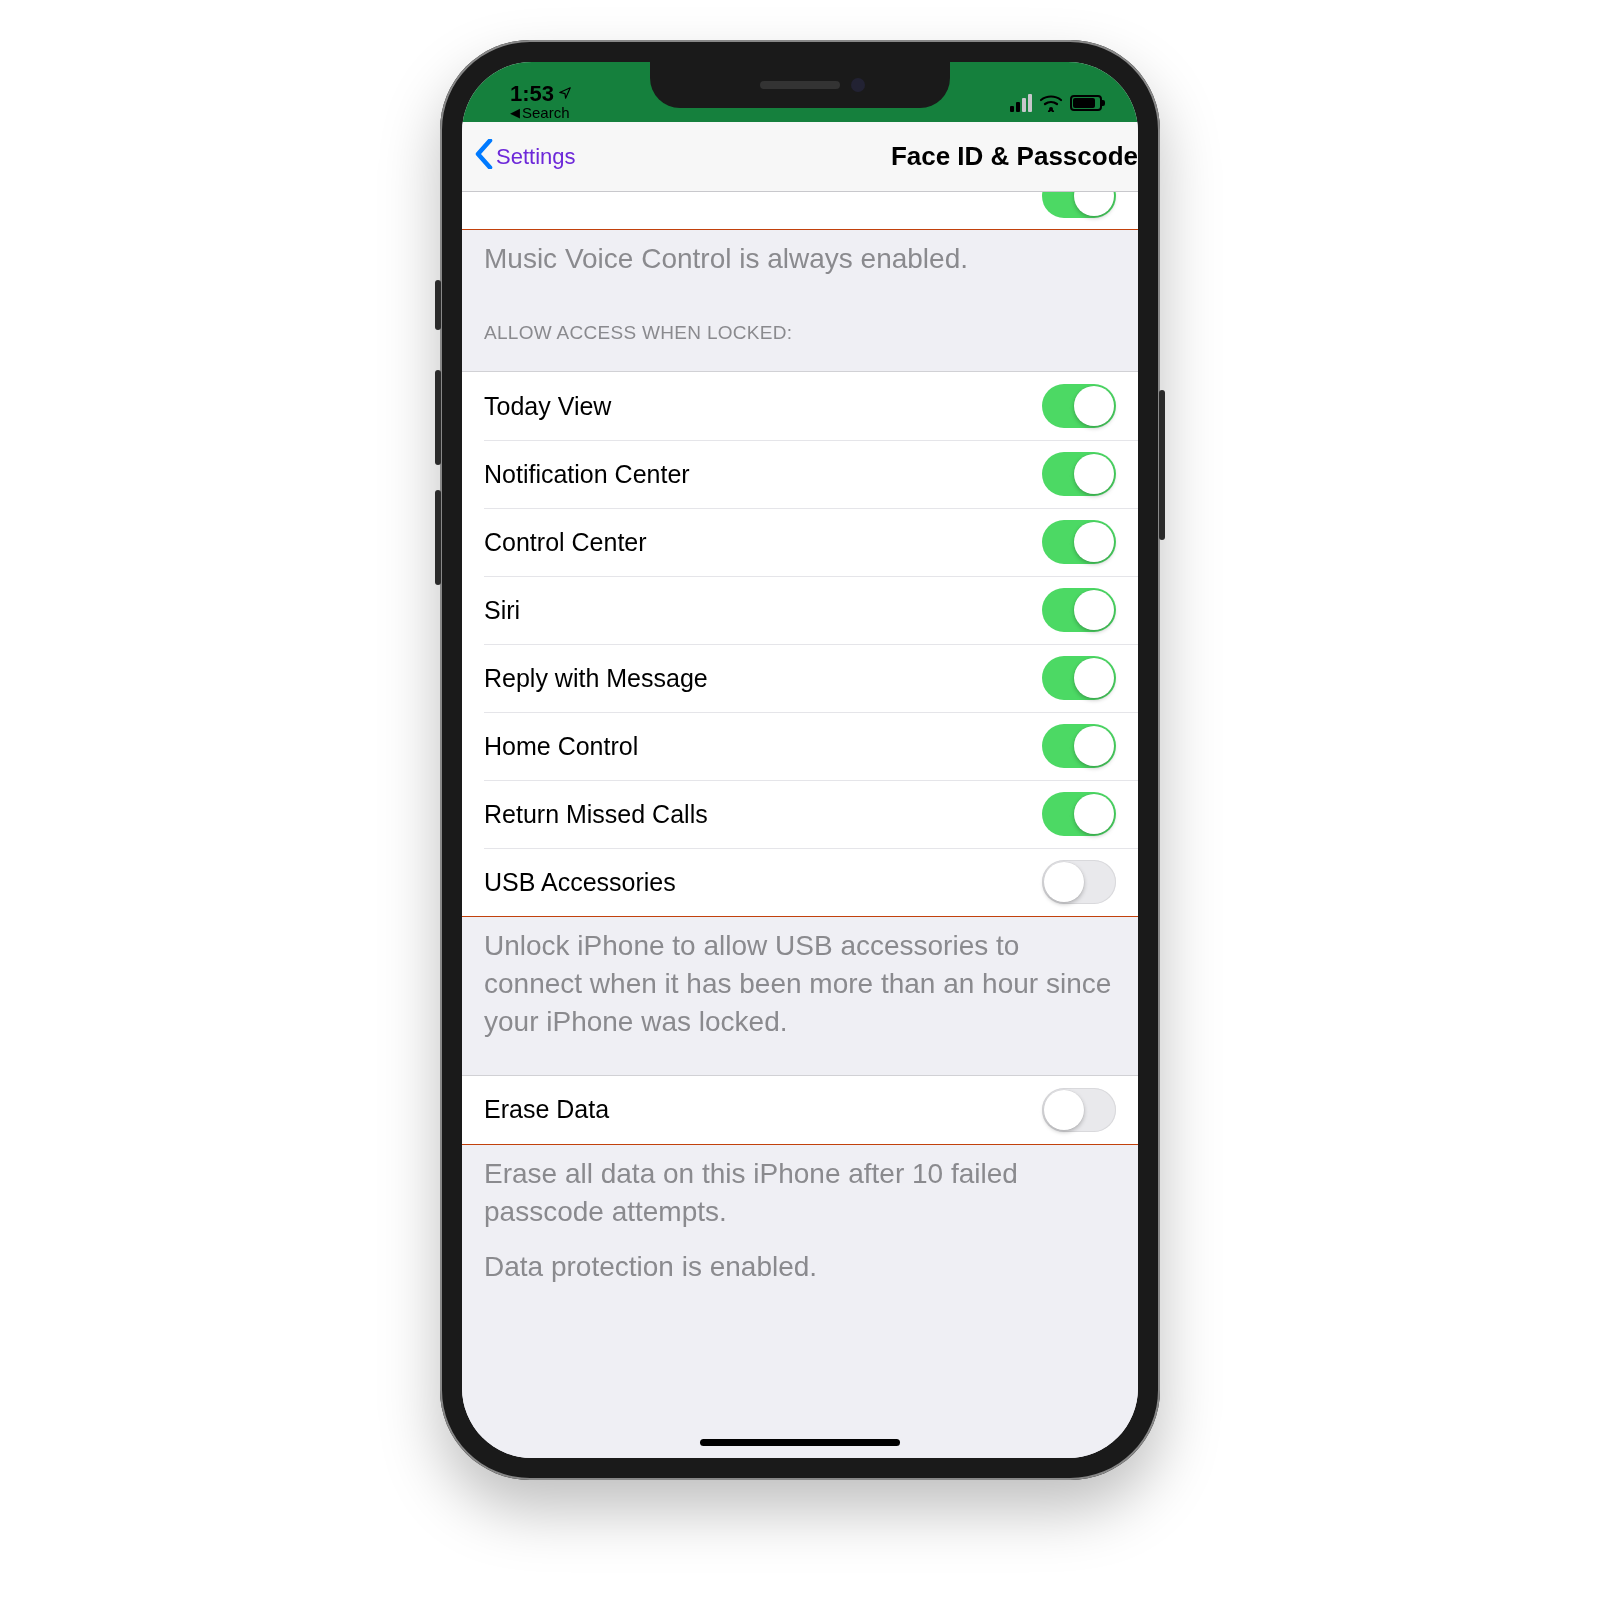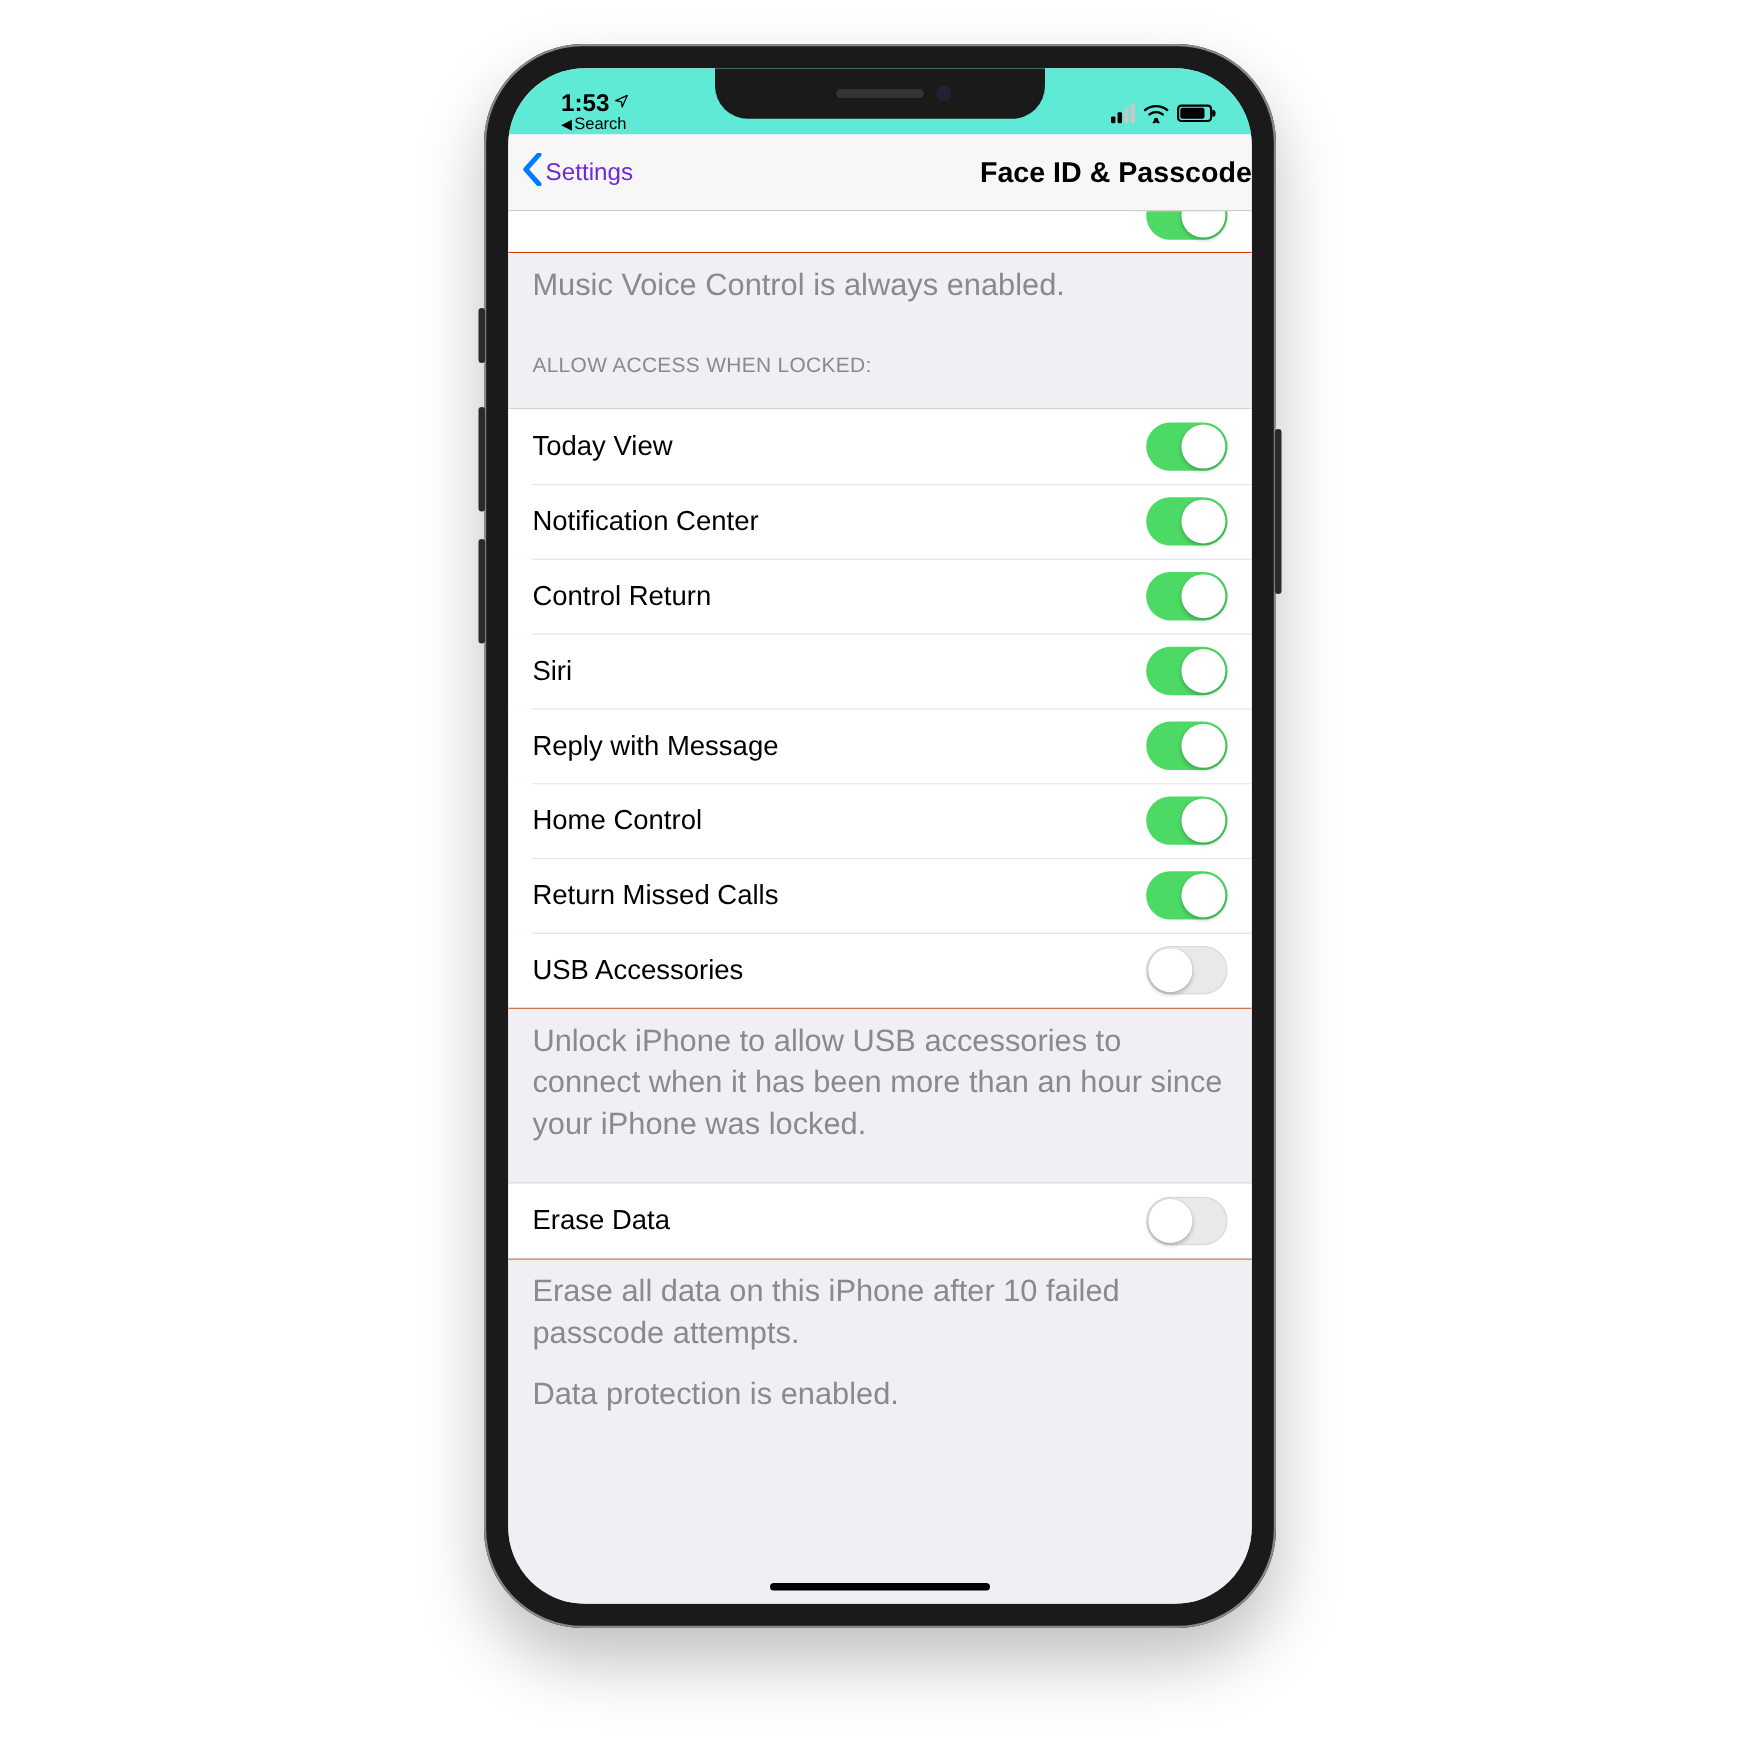--- a/index.html
+++ b/index.html
@@ -64,21 +64,21 @@
       width: 14px; height:14px; background:#223; border-radius:50%;
       position:absolute; right:85px; top:16px;
     }
 
     .status-bar {
       height: 60px;
       display: flex;
       justify-content: space-between;
       align-items: flex-end;
       padding: 0 36px 2px 48px;
-      background: #5eead4;
+      background: #15803d;
       position: relative;
       z-index: 10;
     }
     .status-left { display:flex; flex-direction:column; align-items:flex-start; line-height:1;}
     .status-time { font-size: 22px; font-weight: 600; display:flex; align-items:center; gap:4px;}
     .status-time .loc-icon { font-size: 16px; }
     .back-app { font-size: 15px; color: #000; display:flex; align-items:center; gap:2px; margin-top:0px;}
     .back-app .tri { font-size: 13px; }
 
     .status-right { display:flex; align-items:center; gap:7px; padding-bottom:8px;}
@@ -256,21 +256,21 @@
               <div class="knob"></div>
             </div>
           </div>
           <div class="row">
             <span>Notification Center</span>
             <div class="switch on">
               <div class="knob"></div>
             </div>
           </div>
           <div class="row">
-            <span>Control Return</span>
+            <span>Control Center</span>
             <div class="switch on">
               <div class="knob"></div>
             </div>
           </div>
           <div class="row">
             <span>Siri</span>
             <div class="switch on">
               <div class="knob"></div>
             </div>
           </div>

